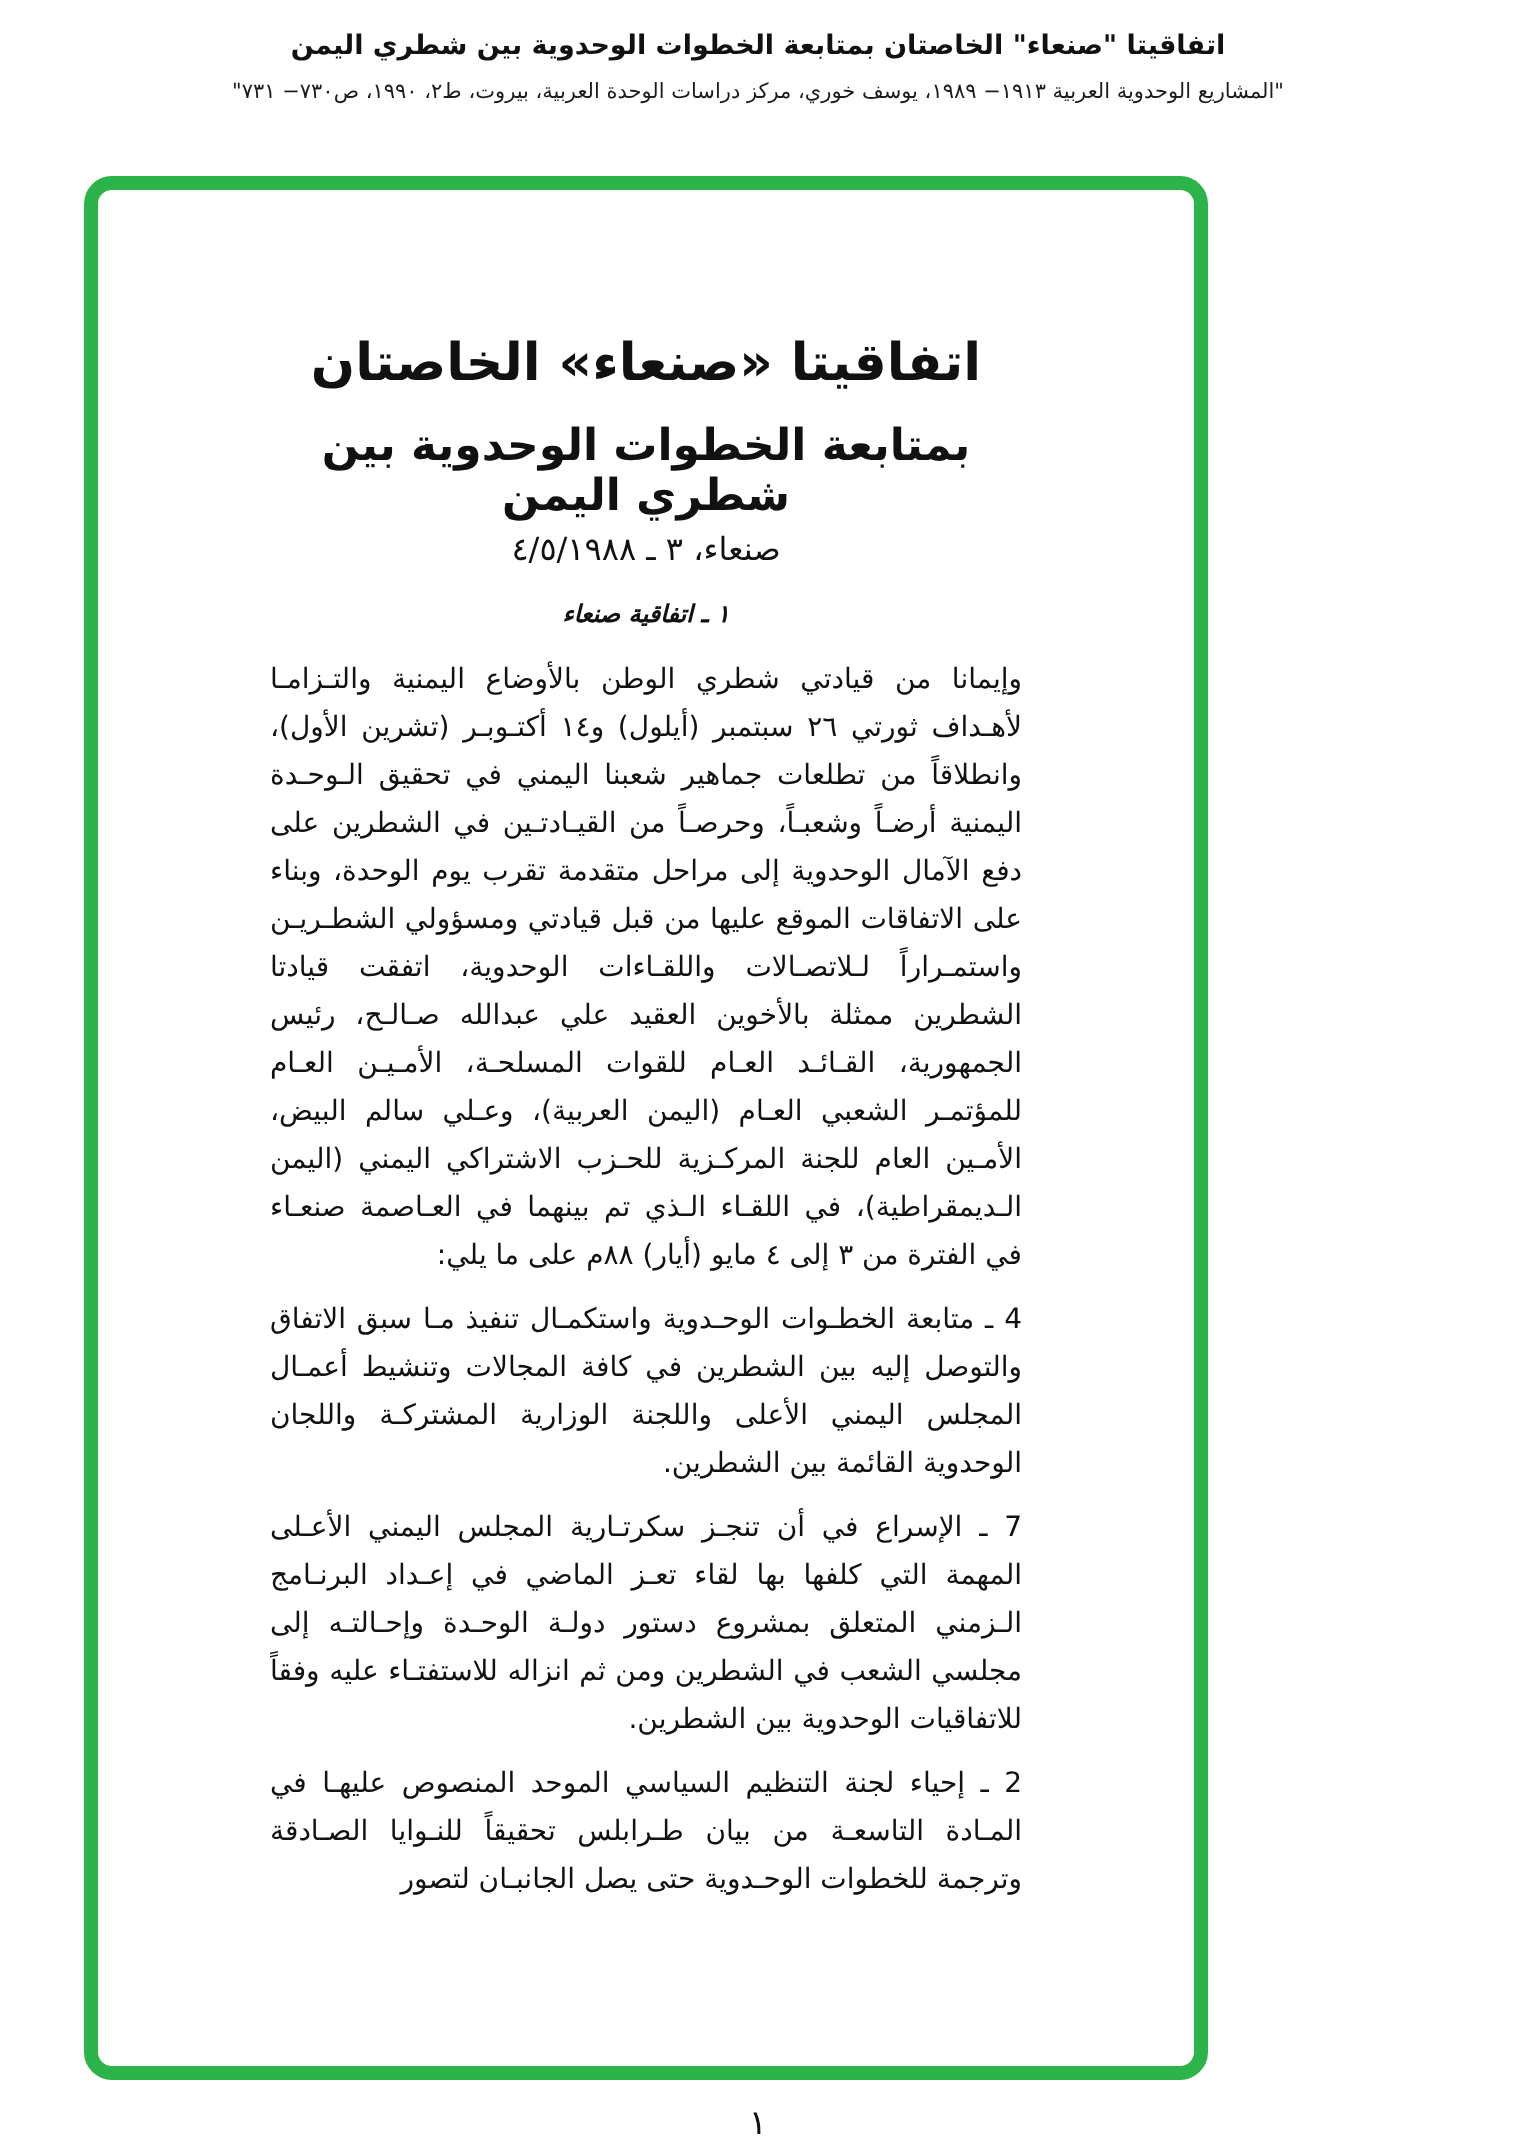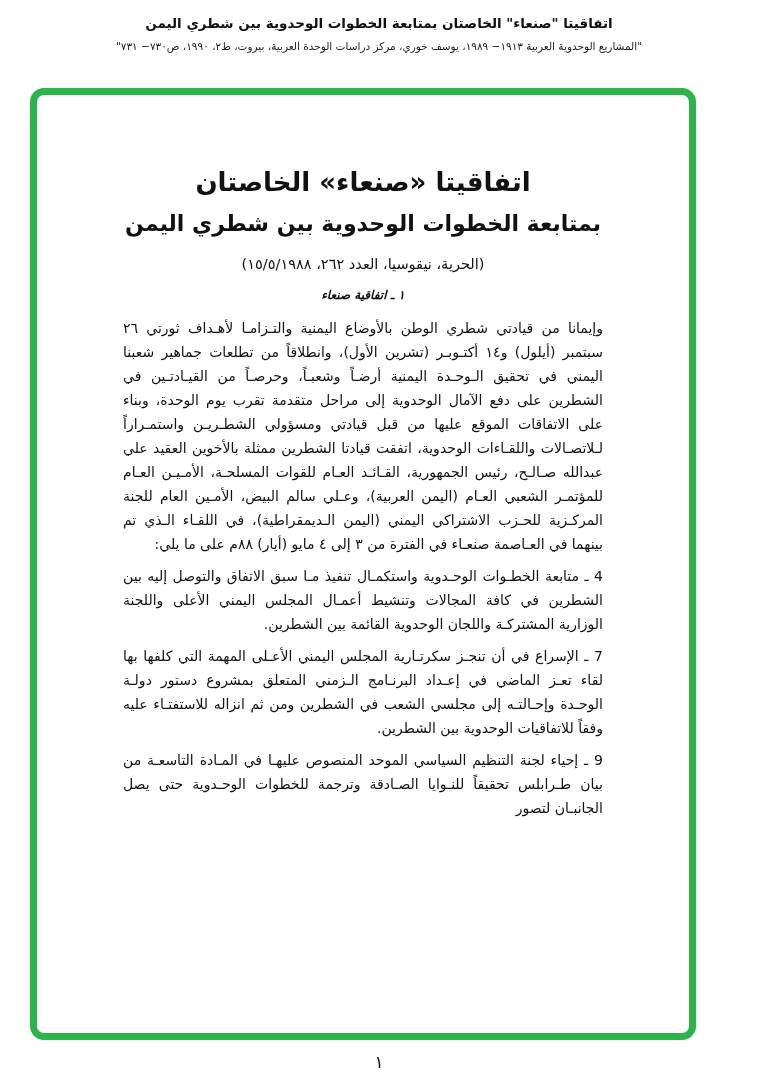--- a/index.html
+++ b/index.html
@@ -27,23 +27,23 @@
     line-height: 1.4;
   }
   .hdr-source {
     font-size: 10.5px;
     margin-top: 7px;
     color: #1c1c1c;
   }
   
   .green-box {
     position: absolute;
-    left: 30px;
+    left: 42px;
     top: 88px;
-    width: 666px;
+    width: 562px;
     height: 952px;
     box-sizing: border-box;
     border: 7px solid #eab308;
     border-radius: 14px;
     background: #ffffff;
     overflow: hidden;
   }
   .doc-content {
     direction: rtl;
     padding: 72px 86px 0 86px;
@@ -52,21 +52,21 @@
     font-size: 26px;
     font-weight: bold;
     text-align: center;
     margin: 0 0 14px 0;
     letter-spacing: 1px;
   }
   .doc-subtitle {
     font-size: 22px;
     font-weight: bold;
     text-align: center;
-    margin: 0 0 20px 0;
+    margin: 0 0 4px 0;
   }
   .doc-date {
     font-size: 16px;
     text-align: center;
     margin: 0 0 12px 0;
   }
   .doc-src {
     font-size: 14.5px;
     text-align: center;
     margin: 0 0 10px 0;
@@ -103,29 +103,29 @@
   <div class="hdr-source">"المشاريع الوحدوية العربية ١٩١٣− ١٩٨٩، يوسف خوري، مركز دراسات الوحدة العربية، بيروت، ط٢، ١٩٩٠، ص٧٣٠− ٧٣١"</div>
 </header>
 
 <div class="green-box" style="border-color: rgb(44, 179, 74);">
   <div class="doc-content">
 
     <h1 class="doc-title">اتفاقيتا «صنعاء» الخاصتان</h1>
 
     <h2 class="doc-subtitle">بمتابعة الخطوات الوحدوية بين شطري اليمن</h2>
 
+    <div class="doc-date">صنعاء، ٣ ـ ٤/٥/١٩٨٨</div>
 
-    <div class="doc-src">(الحرية، نيقوسيا، العدد ٢٦٢، ١٥/٥/١٩٨٨)</div>
 
 
     <h3 class="section-heading">١ ـ اتفاقية صنعاء</h3>
 
     <div class="doc-body">
         <p class="body-para">وإيمانا من قيادتي شطري الوطن بالأوضاع اليمنية والتـزامـا لأهـداف ثورتي ٢٦ سبتمبر (أيلول) و١٤ أكتـوبـر (تشرين الأول)، وانطلاقاً من تطلعات جماهير شعبنا اليمني في تحقيق الـوحـدة اليمنية أرضـاً وشعبـاً، وحرصـاً من القيـادتـين في الشطرين على دفع الآمال الوحدوية إلى مراحل متقدمة تقرب يوم الوحدة، وبناء على الاتفاقات الموقع عليها من قبل قيادتي ومسؤولي الشطـريـن واستمـراراً لـلاتصـالات واللقـاءات الوحدوية، اتفقت قيادتا الشطرين ممثلة بالأخوين العقيد علي عبدالله صـالـح، رئيس الجمهورية، القـائـد العـام للقوات المسلحـة، الأمـيـن العـام للمؤتمـر الشعبي العـام (اليمن العربية)، وعـلي سالم البيض، الأمـين العام للجنة المركـزية للحـزب الاشتراكي اليمني (اليمن الـديمقراطية)، في اللقـاء الـذي تم بينهما في العـاصمة صنعـاء في الفترة من ٣ إلى ٤ مايو (أيار) ٨٨م على ما يلي:</p>
         <p class="body-para">4 ـ متابعة الخطـوات الوحـدوية واستكمـال تنفيذ مـا سبق الاتفاق والتوصل إليه بين الشطرين في كافة المجالات وتنشيط أعمـال المجلس اليمني الأعلى واللجنة الوزارية المشتركـة واللجان الوحدوية القائمة بين الشطرين.</p>
         <p class="body-para">7 ـ الإسراع في أن تنجـز سكرتـارية المجلس اليمني الأعـلى المهمة التي كلفها بها لقاء تعـز الماضي في إعـداد البرنـامج الـزمني المتعلق بمشروع دستور دولـة الوحـدة وإحـالتـه إلى مجلسي الشعب في الشطرين ومن ثم انزاله للاستفتـاء عليه وفقاً للاتفاقيات الوحدوية بين الشطرين.</p>
-        <p class="body-para">9 ـ إحياء لجنة التنظيم السياسي الموحد المنصوص عليهـا في المـادة التاسعـة من بيان طـرابلس تحقيقاً للنـوايا الصـادقة وترجمة للخطوات الوحـدوية حتى يصل الجانبـان لتصور</p>
+        <p class="body-para">2 ـ إحياء لجنة التنظيم السياسي الموحد المنصوص عليهـا في المـادة التاسعـة من بيان طـرابلس تحقيقاً للنـوايا الصـادقة وترجمة للخطوات الوحـدوية حتى يصل الجانبـان لتصور</p>
       </div>
 
   </div>
 </div>
 
 <div class="page-number">١</div>
 
 </body></html>

